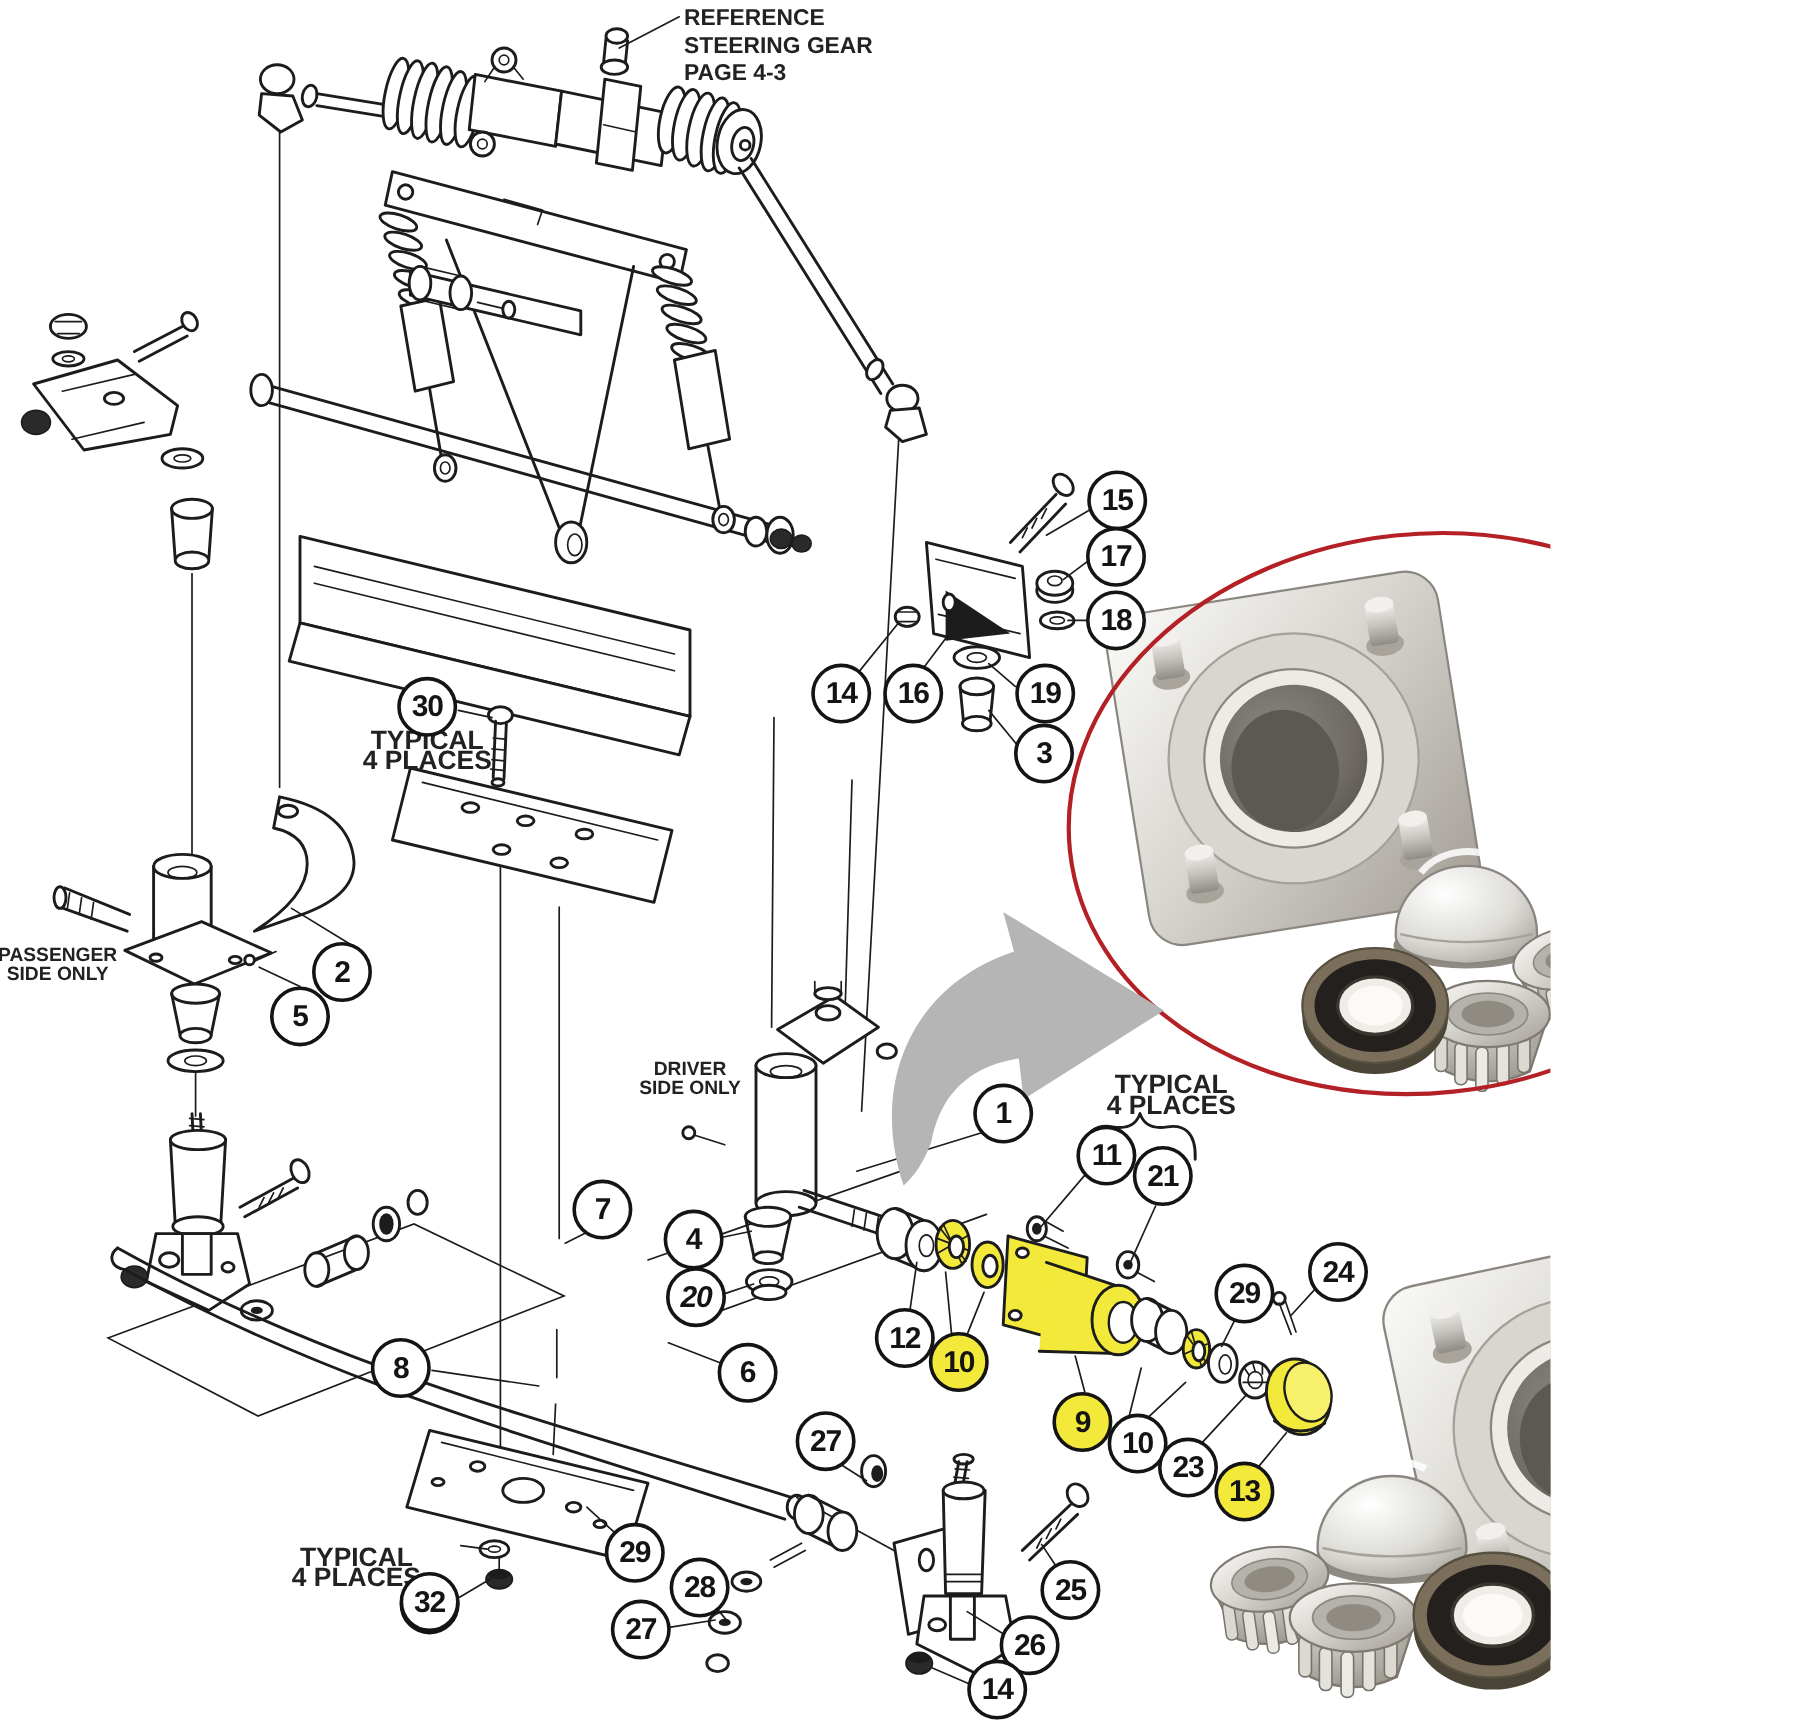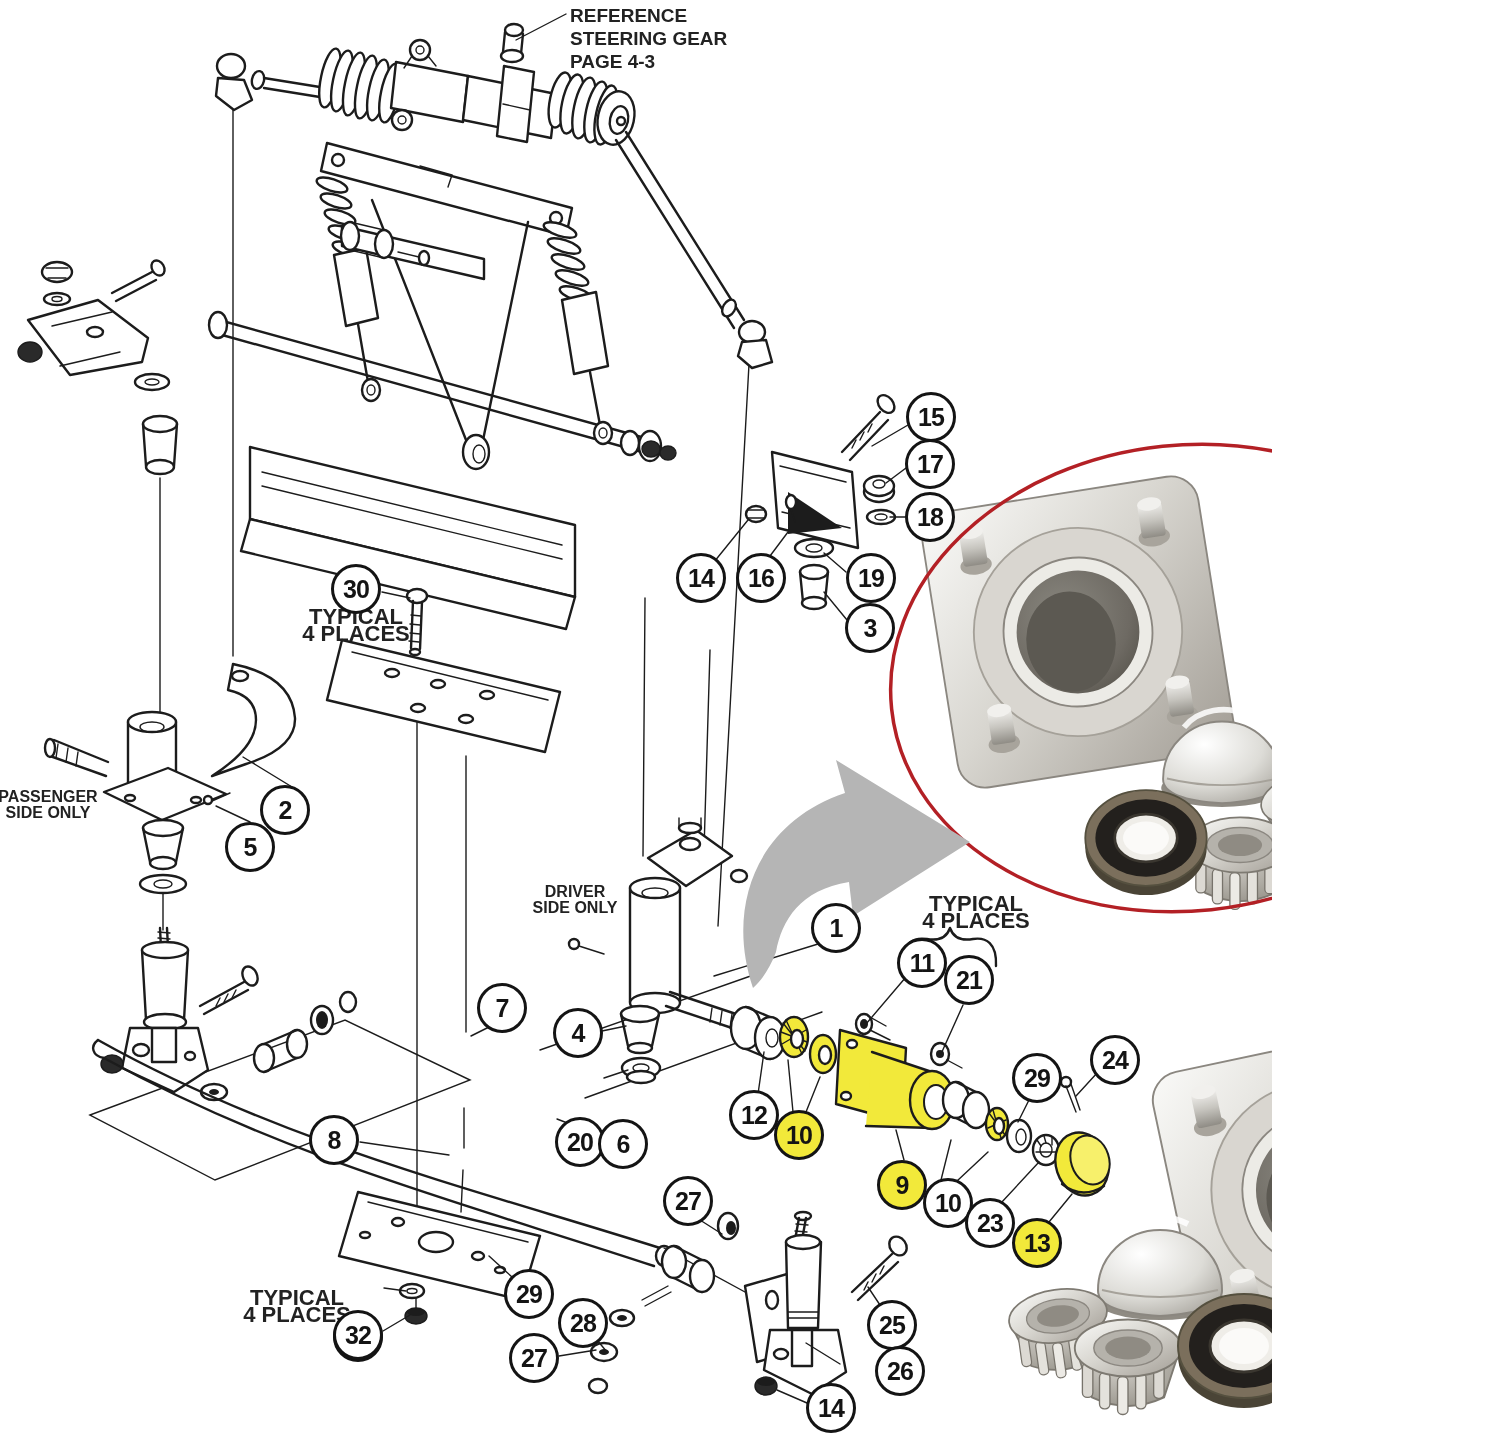--- a/index.html
+++ b/index.html
@@ -1,17 +1,17 @@
 <!DOCTYPE html>
 <html><head>
 <meta charset="utf-8">
 <style>
   html,body{margin:0;padding:0;background:#fff;}
   .stage{position:relative;width:1272px;height:1435px;background:#ffffff;overflow:hidden;
-         font-family:"Liberation Sans",sans-serif;}
+         font-family:"Liberation Sans",sans-serif;padding-left:20px;}
   .stage svg.art{position:absolute;left:0;top:0;}
   
   .s{fill:#ffffff;stroke:#1c1c1c;stroke-width:2.4;stroke-linejoin:round;stroke-linecap:round;}
   .o{fill:none;stroke:#1c1c1c;stroke-width:2.4;stroke-linejoin:round;stroke-linecap:round;}
   .t{fill:none;stroke:#1c1c1c;stroke-width:1.4;stroke-linecap:round;}
   .y{fill:#f2e93a;stroke:#1c1c1c;stroke-width:2.4;stroke-linejoin:round;}
   .yl{fill:#f7f06b;stroke:#1c1c1c;stroke-width:2;}
   .d{fill:#1c1c1c;stroke:none;}
   .dk{fill:#2a2a2a;stroke:#1c1c1c;stroke-width:1.4;}
   
@@ -492,32 +492,32 @@
 <div class="callout" style="left:356px;top:589px;">30</div>
 <div class="callout" style="left:285px;top:810px;">2</div>
 <div class="callout" style="left:250px;top:847px;">5</div>
 <div class="callout" style="left:836px;top:928px;">1</div>
 <div class="callout" style="left:922px;top:963px;">11</div>
 <div class="callout" style="left:969px;top:980px;text-align:right;">21</div>
 <div class="callout" style="left:502px;top:1008px;">7</div>
 <div class="callout" style="left:578px;top:1033px;">4</div>
 <div class="callout" style="left:1115px;top:1060px;">24</div>
 <div class="callout" style="left:1037px;top:1078px;">29</div>
-<div class="callout" style="left:580px;top:1142px;">20</div>
+<div class="callout" style="left:580px;top:1081px;font-style:italic;">20</div>
 <div class="callout" style="left:754px;top:1115px;">12</div>
 <div class="callout hl" style="left:799px;top:1135px;">10</div>
 <div class="callout" style="left:334px;top:1140px;">8</div>
 <div class="callout" style="left:623px;top:1144px;">6</div>
 <div class="callout hl" style="left:902px;top:1185px;">9</div>
 <div class="callout" style="left:688px;top:1201px;">27</div>
 <div class="callout" style="left:948px;top:1203px;">10</div>
 <div class="callout" style="left:990px;top:1223px;">23</div>
 <div class="callout hl" style="left:1037px;top:1243px;">13</div>
 <div class="callout" style="left:358px;top:1337px;">31</div>
 <div class="callout" style="left:529px;top:1294px;">29</div>
 <div class="callout" style="left:583px;top:1323px;">28</div>
 <div class="callout" style="left:892px;top:1325px;">25</div>
 <div class="callout" style="left:358px;top:1335px;">32</div>
 <div class="callout" style="left:534px;top:1358px;">27</div>
-<div class="callout" style="left:900px;top:1371px;text-align:center;">26</div>
+<div class="callout" style="left:858px;top:1371px;text-align:center;">26</div>
 <div class="callout" style="left:831px;top:1408px;">14</div>
 
 </div>
 
 </body></html>

